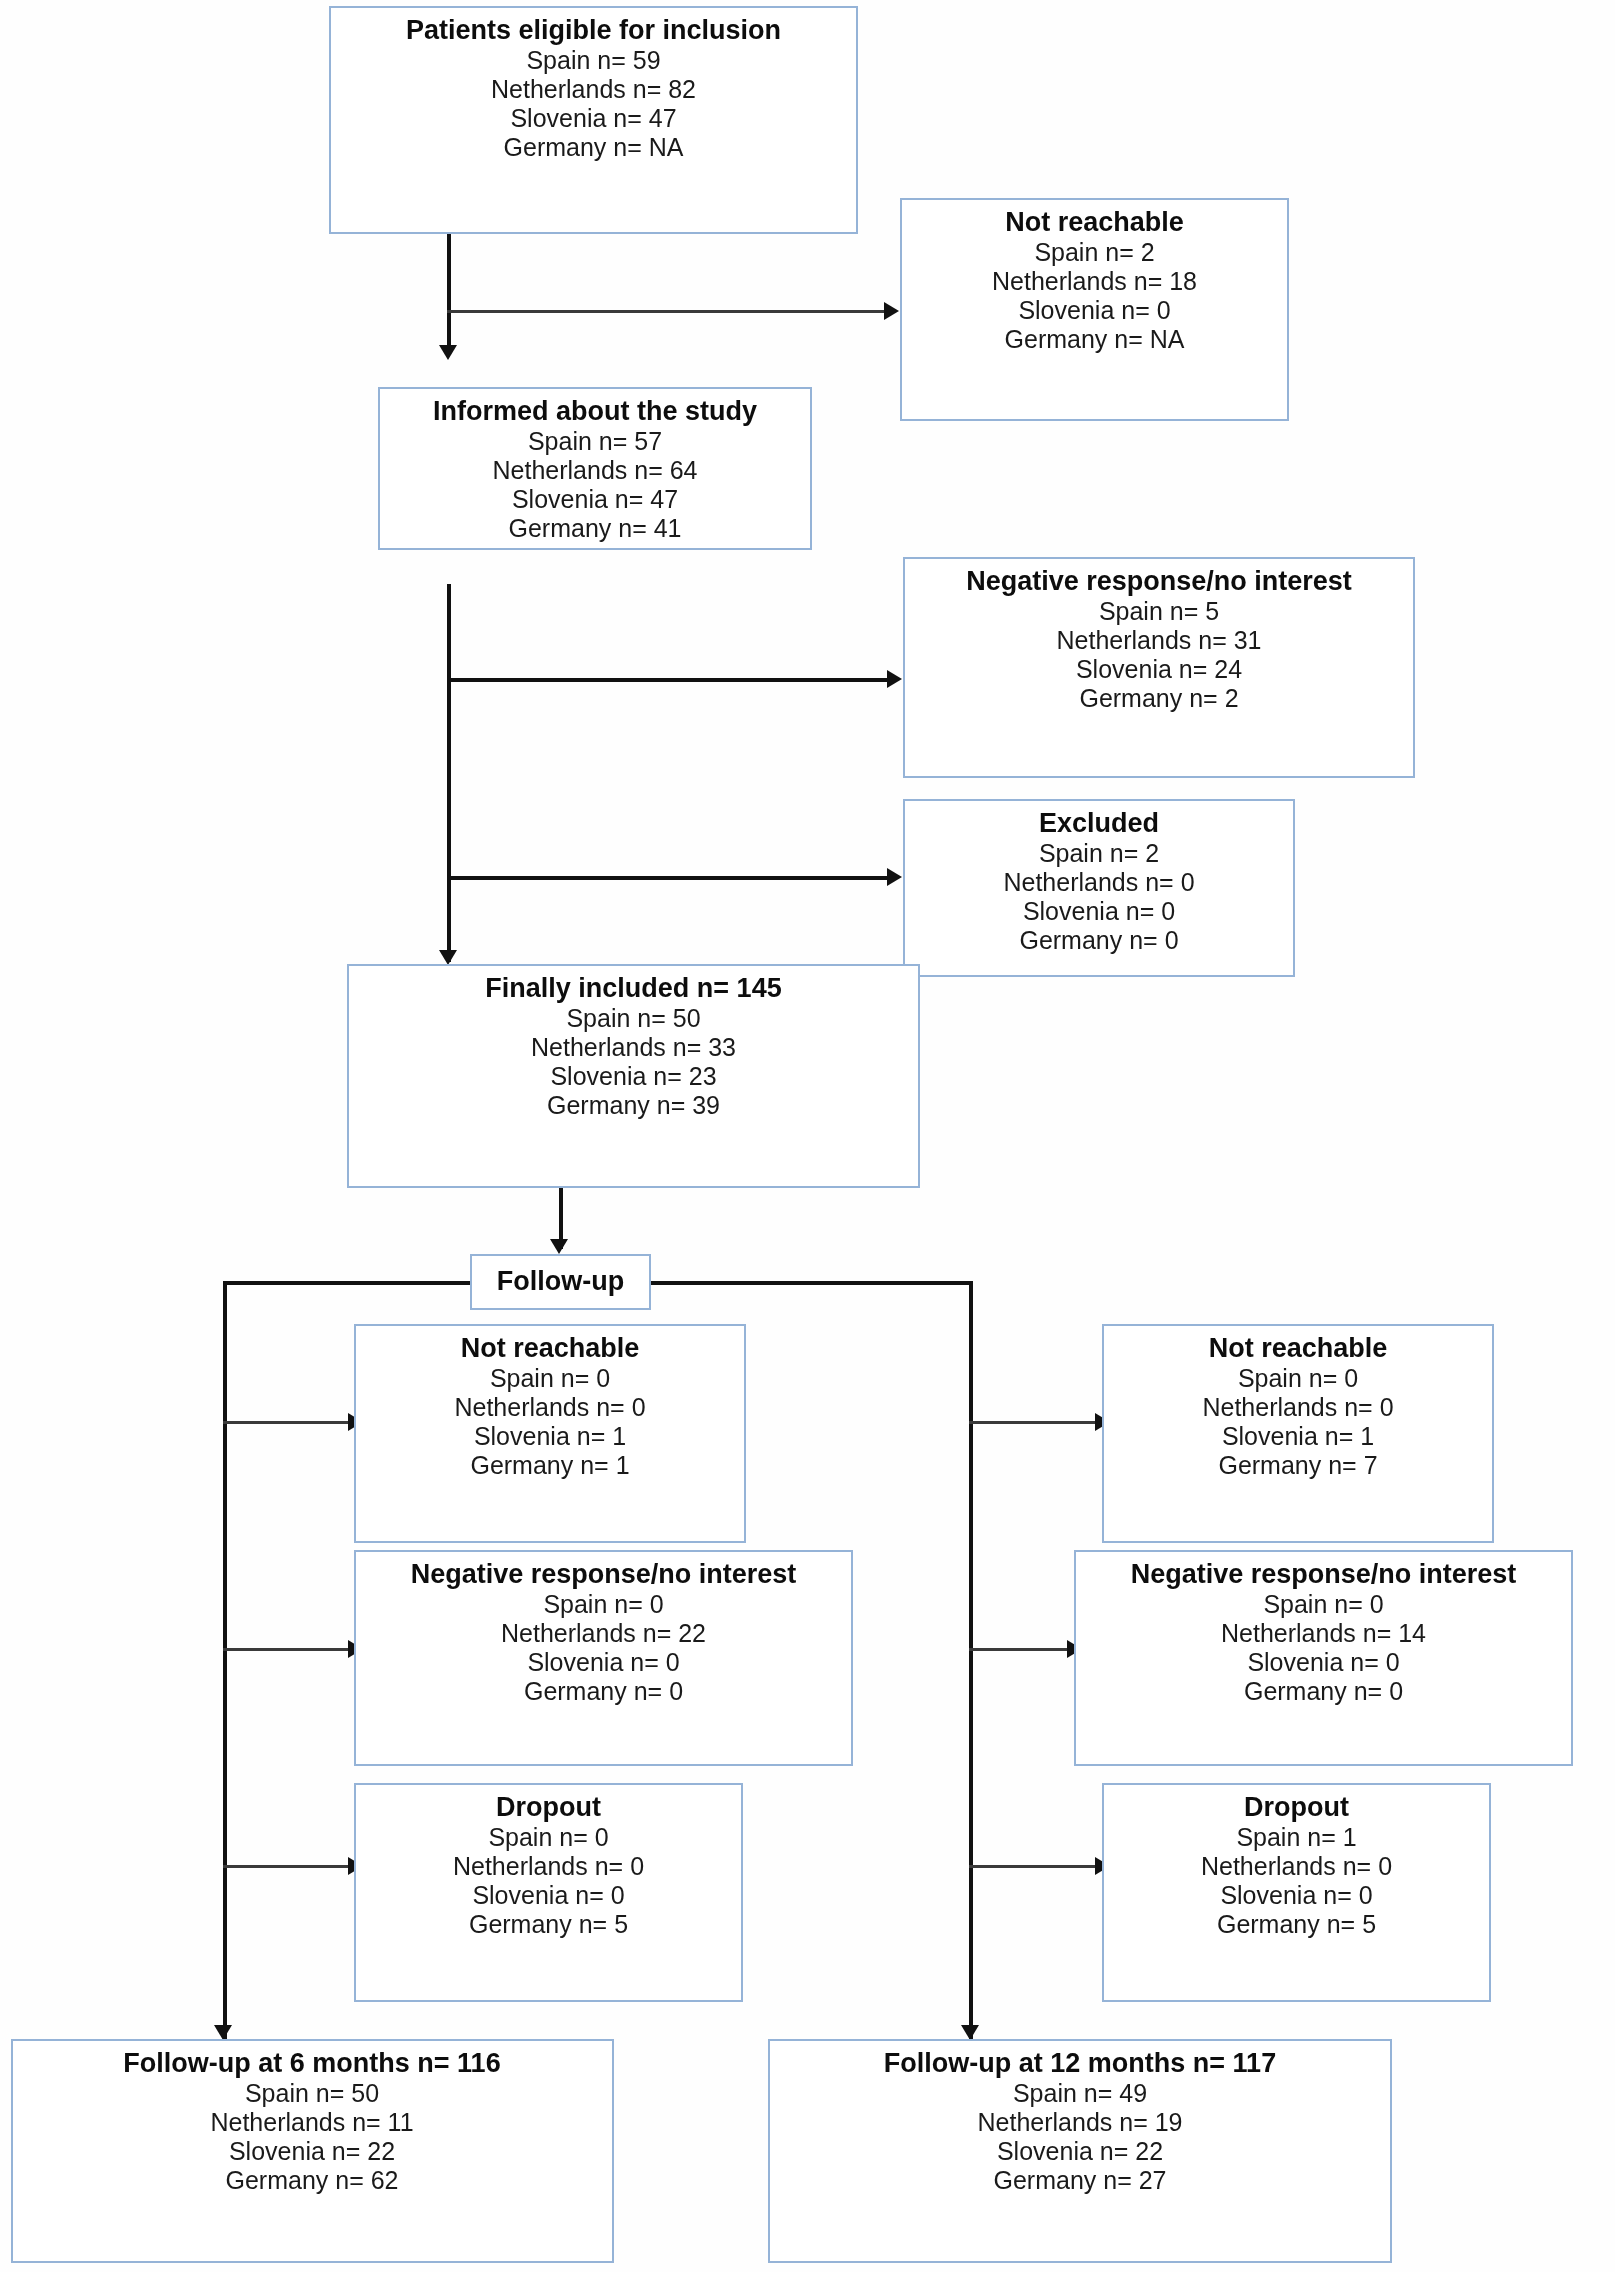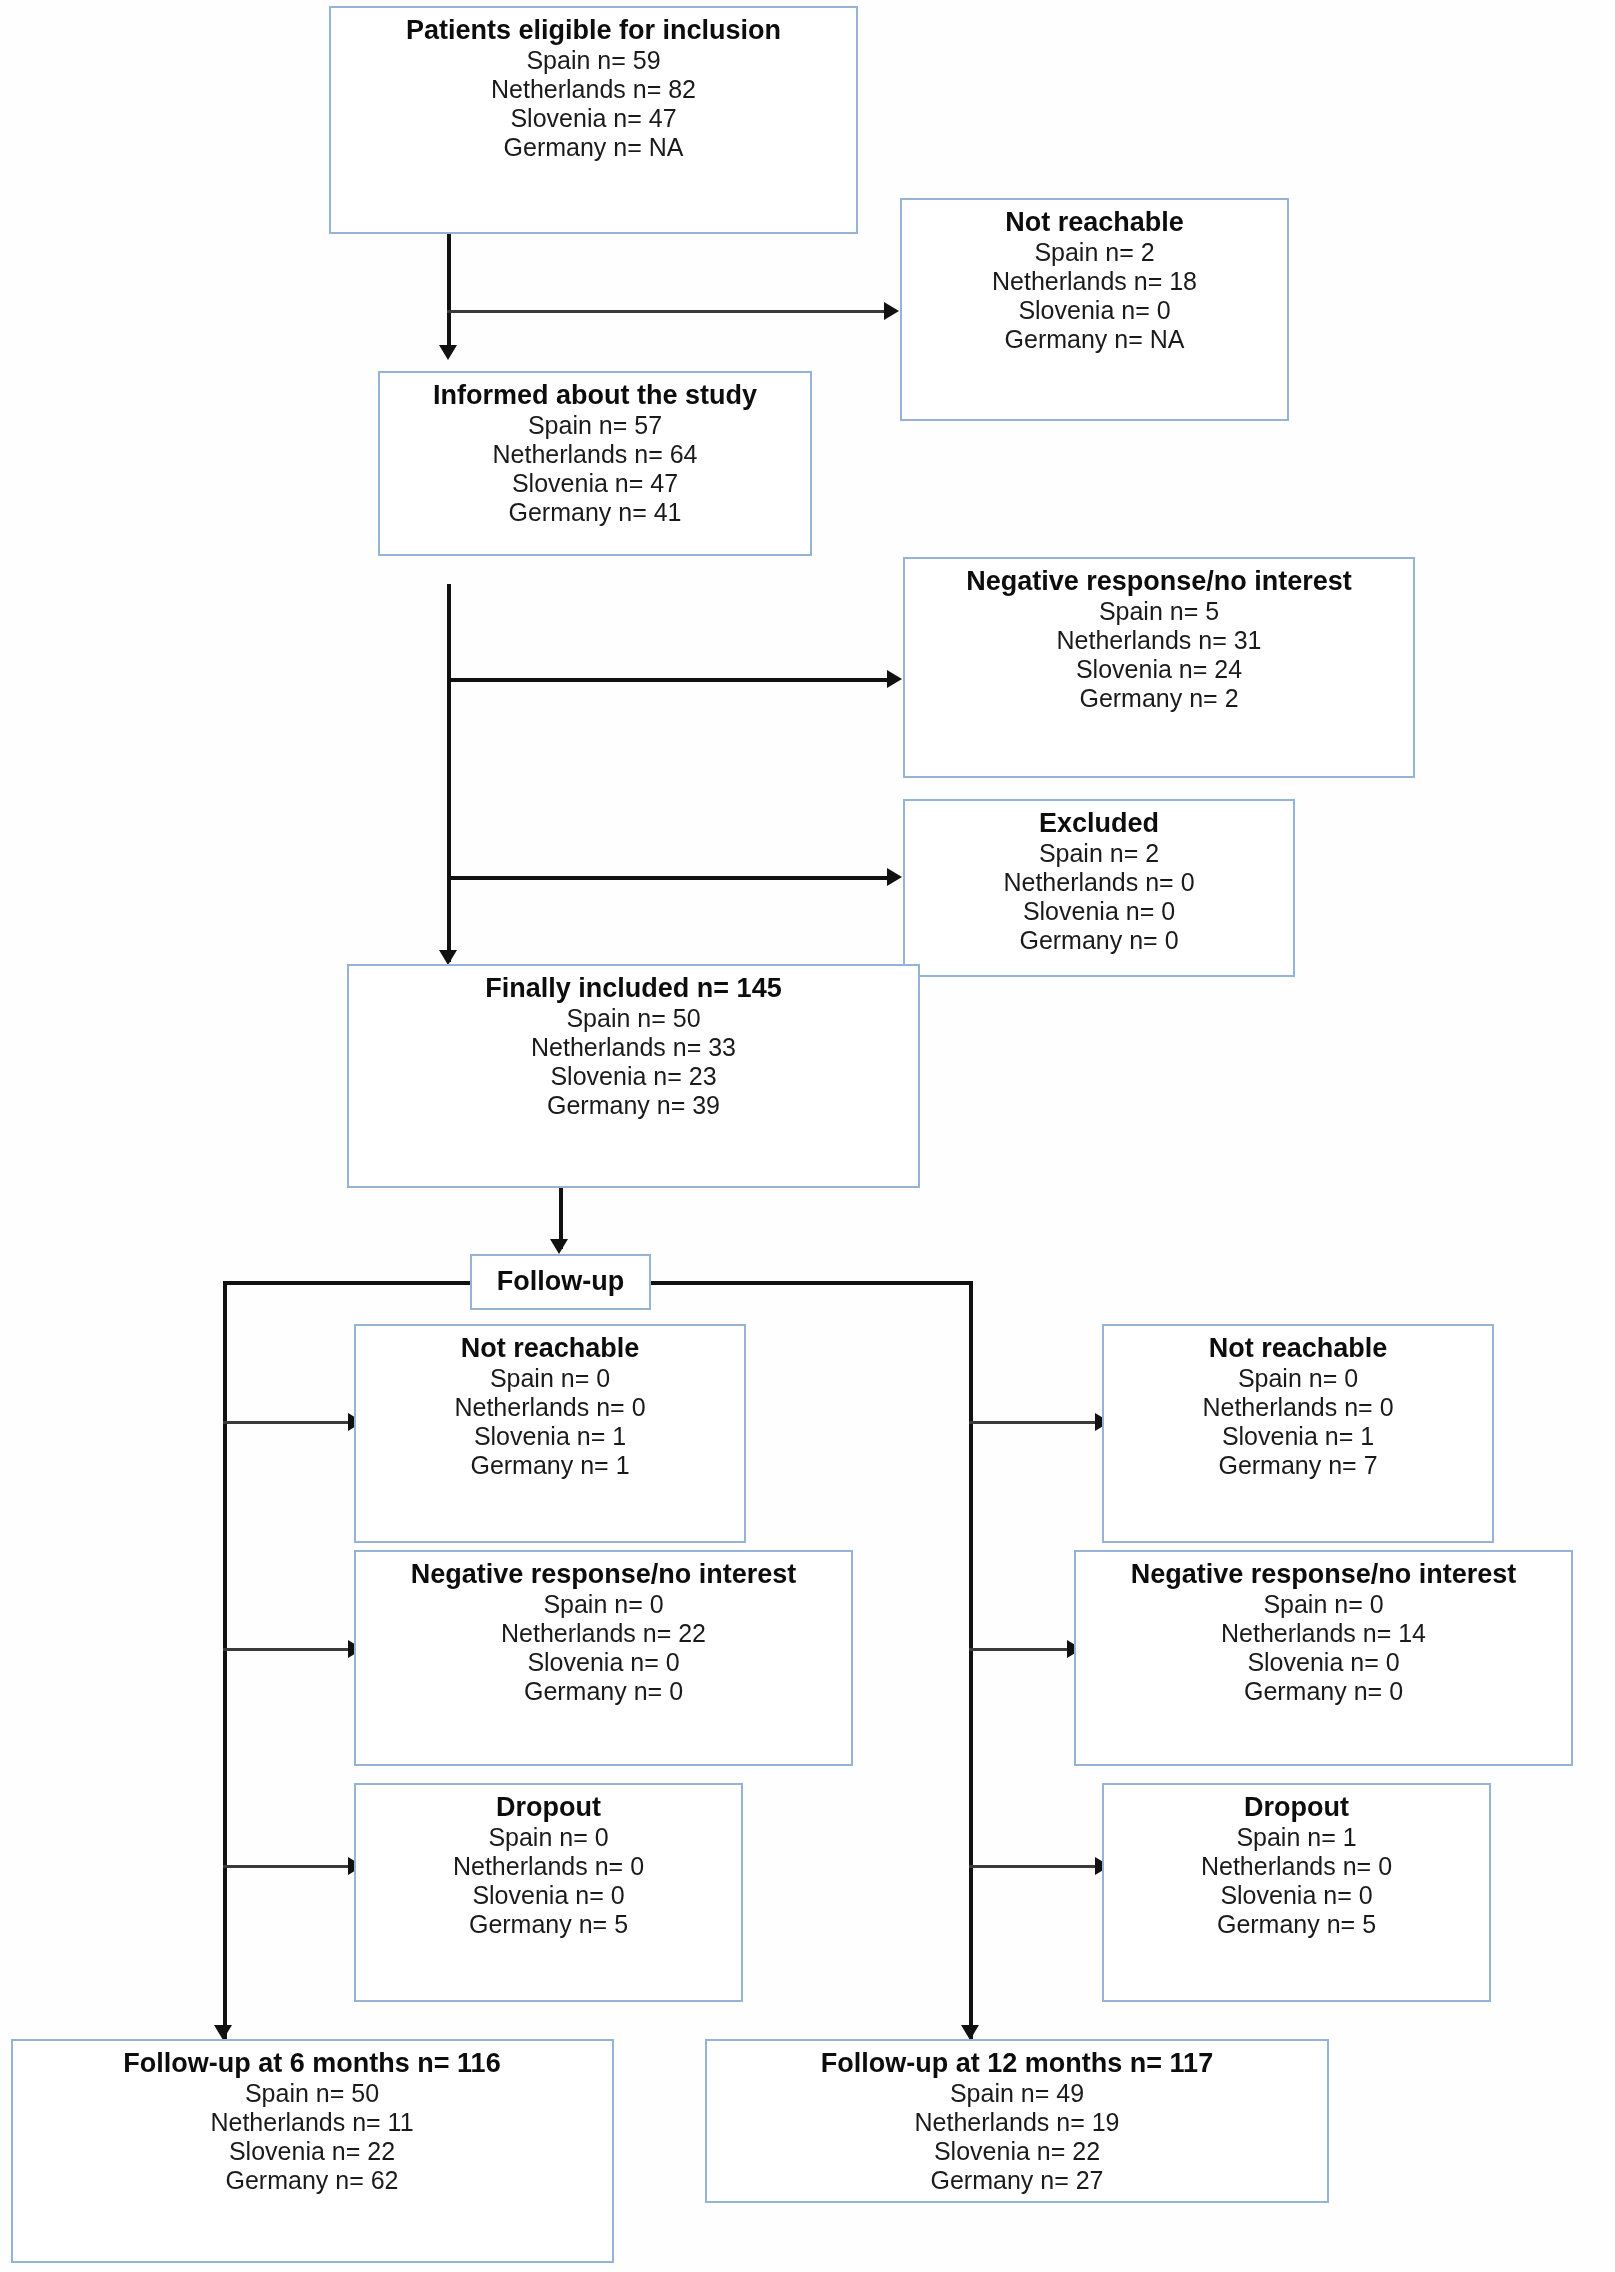--- a/index.html
+++ b/index.html
@@ -108,21 +108,21 @@
   </div>
 
   <div class="box" style="left:900px;top:198px;width:389px;height:223px;">
     <div class="title">Not reachable</div>
     <div class="line">Spain n= 2</div>
     <div class="line">Netherlands n= 18</div>
     <div class="line">Slovenia n= 0</div>
     <div class="line">Germany n= NA</div>
   </div>
 
-  <div class="box" style="left:378px;top:371px;width:434px;height:185px;">
+  <div class="box" style="left:378px;top:387px;width:434px;height:163px;">
     <div class="title">Informed about the study</div>
     <div class="line">Spain n= 57</div>
     <div class="line">Netherlands n= 64</div>
     <div class="line">Slovenia n= 47</div>
     <div class="line">Germany n= 41</div>
   </div>
 
   <div class="box" style="left:903px;top:557px;width:512px;height:221px;">
     <div class="title">Negative response/no interest</div>
     <div class="line">Spain n= 5</div>
@@ -200,21 +200,21 @@
   </div>
 
   <div class="box" style="left:10.5px;top:2039px;width:603px;height:224px;">
     <div class="title">Follow-up at 6 months n= 116</div>
     <div class="line">Spain n= 50</div>
     <div class="line">Netherlands n= 11</div>
     <div class="line">Slovenia n= 22</div>
     <div class="line">Germany n= 62</div>
   </div>
 
-  <div class="box" style="left:705px;top:2039px;width:624px;height:164px;">
+  <div class="box" style="left:768px;top:2039px;width:624px;height:224px;">
     <div class="title">Follow-up at 12 months n= 117</div>
     <div class="line">Spain n= 49</div>
     <div class="line">Netherlands n= 19</div>
     <div class="line">Slovenia n= 22</div>
     <div class="line">Germany n= 27</div>
   </div>
 
 </div>
 
 

